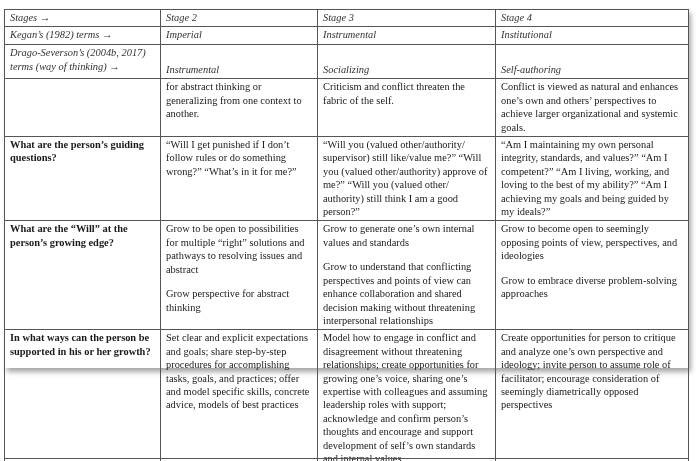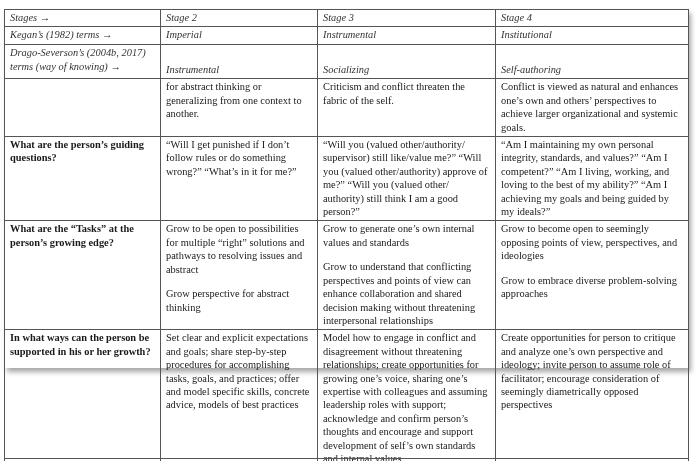--- a/index.html
+++ b/index.html
@@ -94,40 +94,40 @@
       </tr>
       <tr class="hdr r-kegan">
         <td>Kegan’s (1982) terms →</td>
         <td>Imperial</td>
         <td>Instrumental</td>
         <td>Institutional</td>
       </tr>
       <tr class="hdr r-drago">
         <td>
           <div>Drago-Severson’s (2004b, 2017)</div>
-          <div>terms (way of knowing) →</div>
+          <div>terms (way of thinking) →</div>
         </td>
         <td class="bottom">Instrumental</td>
         <td class="bottom">Socializing</td>
         <td class="bottom">Self-authoring</td>
       </tr>
       <tr class="r-cont">
         <td></td>
         <td>for abstract thinking or generalizing from one context to another.</td>
         <td>Criticism and conflict threaten the fabric of the self.</td>
         <td>Conflict is viewed as natural and enhances one’s own and others’ perspectives to achieve larger organizational and systemic goals.</td>
       </tr>
       <tr class="r-questions">
         <td class="qlabel">What are the person’s guiding questions?</td>
         <td>“Will I get punished if I don’t follow rules or do something wrong?” “What’s in it for me?”</td>
         <td>“Will you (valued other/authority/ supervisor) still like/value me?” “Will you (valued other/authority) approve of me?” “Will you (valued other/ authority) still think I am a good person?”</td>
         <td>“Am I maintaining my own personal integrity, standards, and values?” “Am I competent?” “Am I living, working, and loving to the best of my ability?” “Am I achieving my goals and being guided by my ideals?”</td>
       </tr>
       <tr class="r-tasks">
-        <td class="qlabel">What are the “Tasks” at the person’s growing edge?</td>
+        <td class="qlabel">What are the “Will” at the person’s growing edge?</td>
         <td>
           <p class="para">Grow to be open to possibilities for multiple “right” solutions and pathways to resolving issues and abstract</p>
           <p class="para">Grow perspective for abstract thinking</p>
         </td>
         <td>
           <p class="para">Grow to generate one’s own internal values and standards</p>
           <p class="para">Grow to understand that conflicting perspectives and points of view can enhance collaboration and shared decision making without threatening interpersonal relationships</p>
         </td>
         <td>
           <p class="para">Grow to become open to seemingly opposing points of view, perspectives, and ideologies</p>

